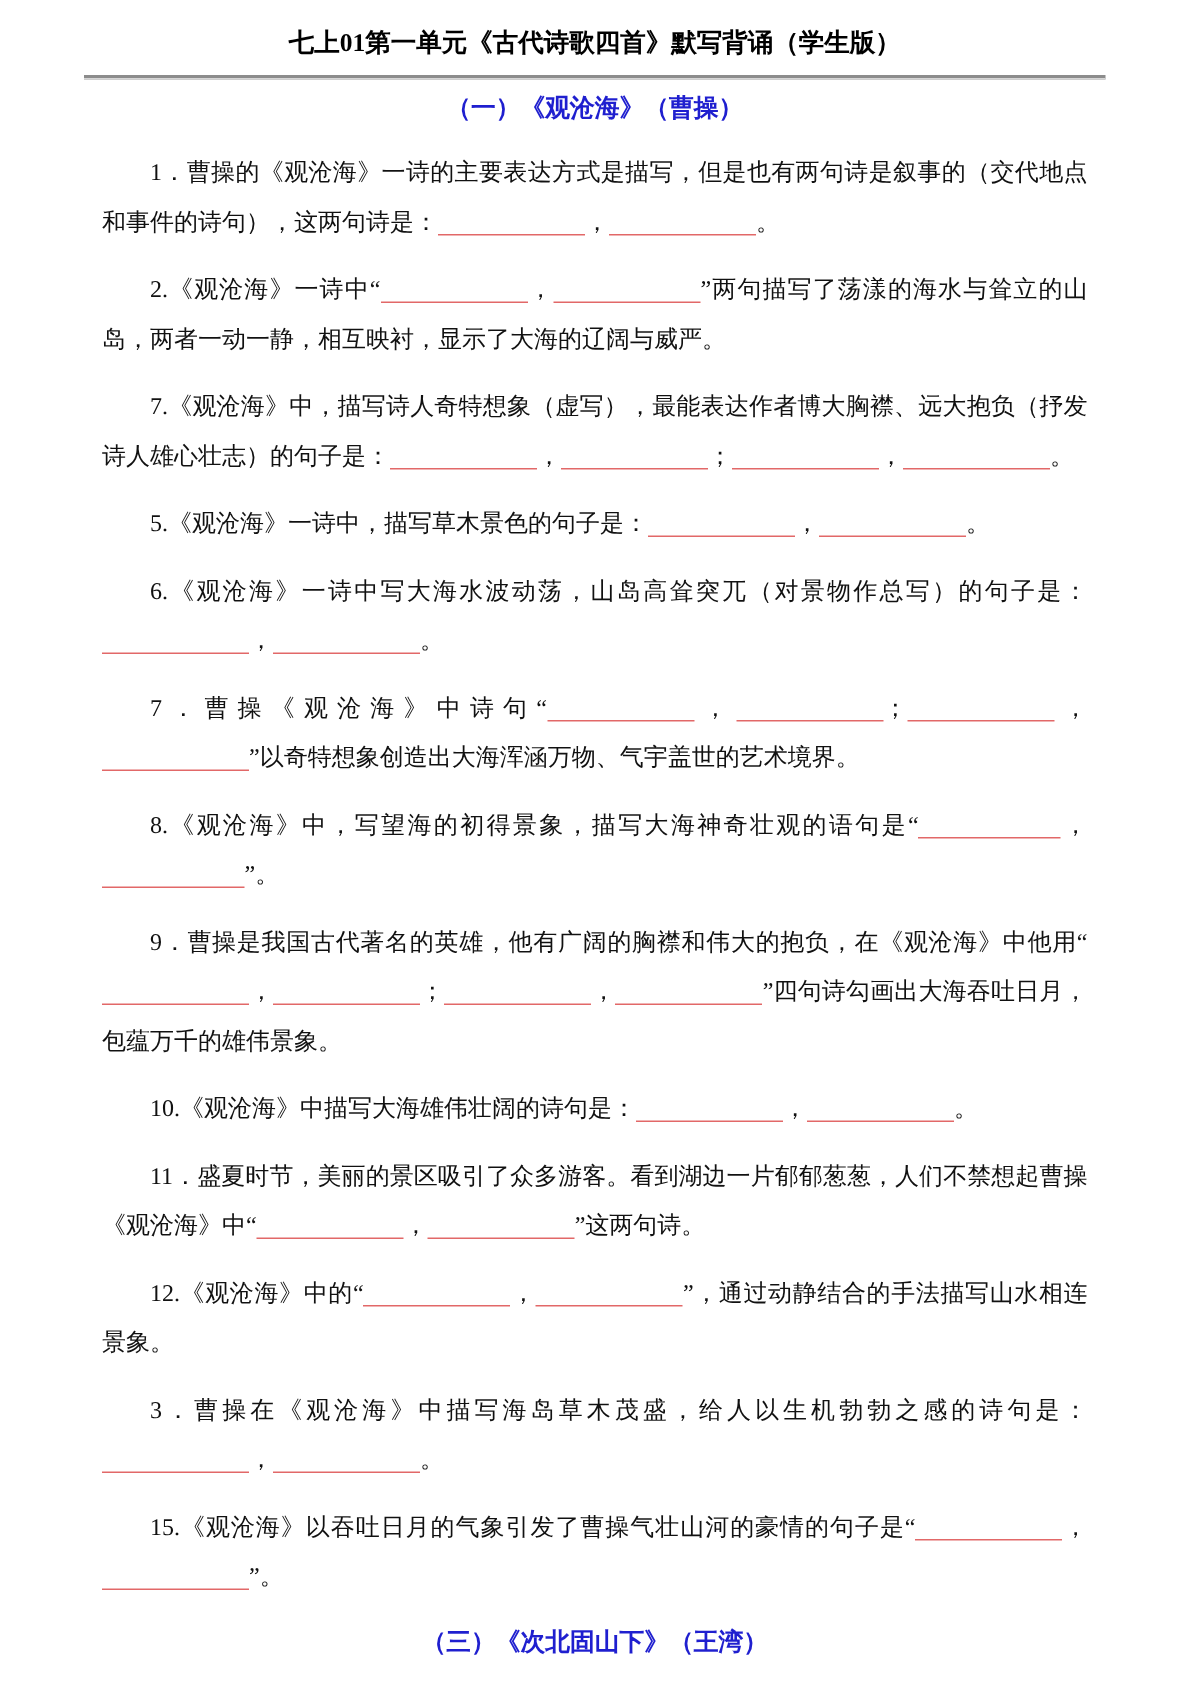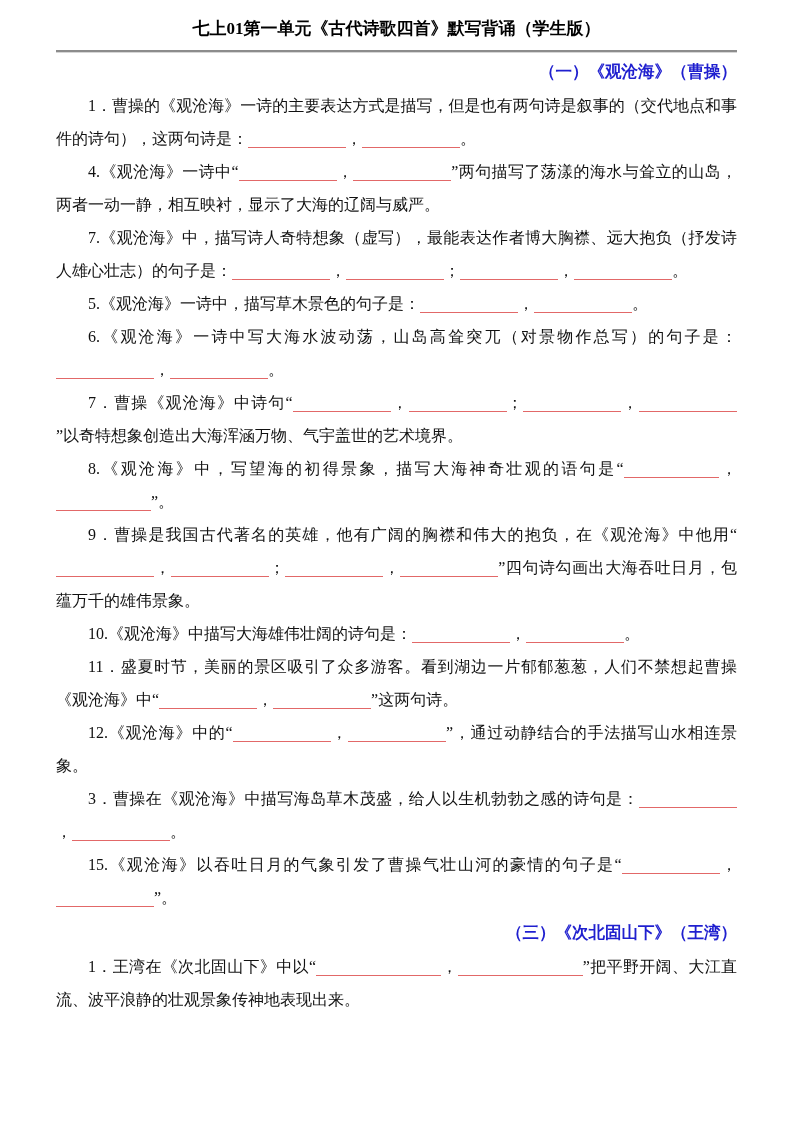--- a/index.html
+++ b/index.html
@@ -28,29 +28,29 @@
     color: #000000;
     margin: 2px 0 8px 0;
   }
   .title-divider {
     height: 2px;
     background: var(--rule-gray, #8c8c8c);
     border-bottom: 1px solid #d6d6d6;
     margin: 0 0 4px 0;
   }
   .section-heading {
-    text-align: right;
+    text-align: center;
     font-weight: bold;
     font-size: 16.5px;
     line-height: 30px;
     color: var(--accent-blue, #1f1fcf);
     margin: 4px 0 2px 0;
   }
   p.question {
-    margin: 0;
+    margin: 12px;
     font-size: 16px;
     line-height: 33px;
     text-align: justify;
     text-indent: 2em;
     color: #111111;
   }
   .blank {
     display: inline-block;
     height: 1em;
     border-bottom: 1.5px solid var(--blank-red, #e26868);
@@ -59,21 +59,21 @@
 </style>
 </head>
 <body>
 
 <div class="page">
   <div class="doc-title">七上01第一单元《古代诗歌四首》默写背诵（学生版）</div>
   <div class="title-divider"></div>
   <main>
       <div class="section-heading">（一）《观沧海》（曹操）</div>
       <p class="question"><span>1．曹操的《观沧海》一诗的主要表达方式是描写，但是也有两句诗是叙事的（交代地点和事件的诗句），这两句诗是：</span><span class="blank" style="width: 98px;"></span><span>，</span><span class="blank" style="width: 98px;"></span><span>。</span></p>
-      <p class="question"><span>4.《观沧海》一诗中“</span><span class="blank" style="width: 98px;"></span><span>，</span><span class="blank" style="width: 98px;"></span><span>”两句描写了荡漾的海水与耸立的山岛，两者一动一静，相互映衬，显示了大海的辽阔与威严。</span></p>
+      <p class="question"><span>2.《观沧海》一诗中“</span><span class="blank" style="width: 98px;"></span><span>，</span><span class="blank" style="width: 98px;"></span><span>”两句描写了荡漾的海水与耸立的山岛，两者一动一静，相互映衬，显示了大海的辽阔与威严。</span></p>
       <p class="question"><span>7.《观沧海》中，描写诗人奇特想象（虚写），最能表达作者博大胸襟、远大抱负（抒发诗人雄心壮志）的句子是：</span><span class="blank" style="width: 98px;"></span><span>，</span><span class="blank" style="width: 98px;"></span><span>；</span><span class="blank" style="width: 98px;"></span><span>，</span><span class="blank" style="width: 98px;"></span><span>。</span></p>
       <p class="question"><span>5.《观沧海》一诗中，描写草木景色的句子是：</span><span class="blank" style="width: 98px;"></span><span>，</span><span class="blank" style="width: 98px;"></span><span>。</span></p>
       <p class="question"><span>6.《观沧海》一诗中写大海水波动荡，山岛高耸突兀（对景物作总写）的句子是：</span><span class="blank" style="width: 98px;"></span><span>，</span><span class="blank" style="width: 98px;"></span><span>。</span></p>
       <p class="question"><span>7．曹操《观沧海》中诗句“</span><span class="blank" style="width: 98px;"></span><span>，</span><span class="blank" style="width: 98px;"></span><span>；</span><span class="blank" style="width: 98px;"></span><span>，</span><span class="blank" style="width: 98px;"></span><span>”以奇特想象创造出大海浑涵万物、气宇盖世的艺术境界。</span></p>
       <p class="question"><span>8.《观沧海》中，写望海的初得景象，描写大海神奇壮观的语句是“</span><span class="blank" style="width: 95px;"></span><span>，</span><span class="blank" style="width: 95px;"></span><span>”。</span></p>
       <p class="question"><span>9．曹操是我国古代著名的英雄，他有广阔的胸襟和伟大的抱负，在《观沧海》中他用“</span><span class="blank" style="width: 98px;"></span><span>，</span><span class="blank" style="width: 98px;"></span><span>；</span><span class="blank" style="width: 98px;"></span><span>，</span><span class="blank" style="width: 98px;"></span><span>”四句诗勾画出大海吞吐日月，包蕴万千的雄伟景象。</span></p>
       <p class="question"><span>10.《观沧海》中描写大海雄伟壮阔的诗句是：</span><span class="blank" style="width: 98px;"></span><span>，</span><span class="blank" style="width: 98px;"></span><span>。</span></p>
       <p class="question"><span>11．盛夏时节，美丽的景区吸引了众多游客。看到湖边一片郁郁葱葱，人们不禁想起曹操《观沧海》中“</span><span class="blank" style="width: 98px;"></span><span>，</span><span class="blank" style="width: 98px;"></span><span>”这两句诗。</span></p>
       <p class="question"><span>12.《观沧海》中的“</span><span class="blank" style="width: 98px;"></span><span>，</span><span class="blank" style="width: 98px;"></span><span>”，通过动静结合的手法描写山水相连景象。</span></p>
       <p class="question"><span>3．曹操在《观沧海》中描写海岛草木茂盛，给人以生机勃勃之感的诗句是：</span><span class="blank" style="width: 98px;"></span><span>，</span><span class="blank" style="width: 98px;"></span><span>。</span></p>

